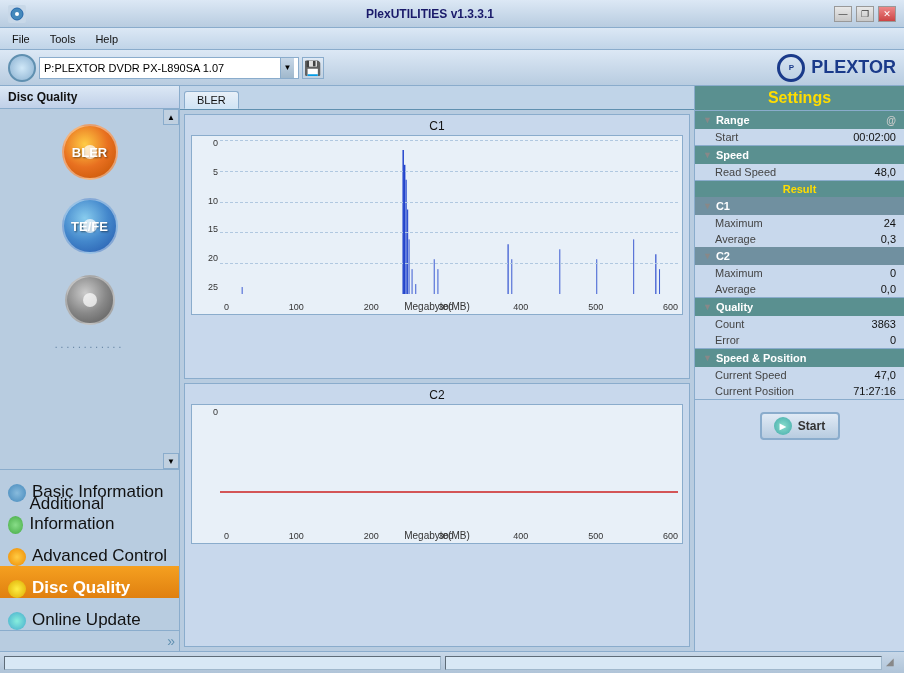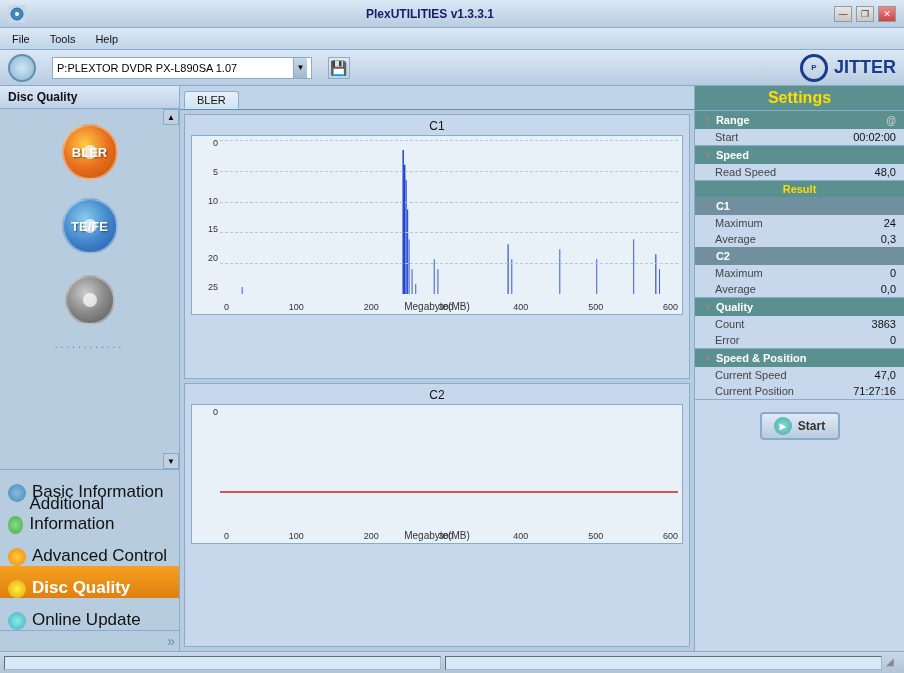--- a/index.html
+++ b/index.html
@@ -72,21 +72,21 @@
     }
 
     
     #devicebar {
       width: 100%;
       height: 36px;
       background: linear-gradient(to bottom, #dce8f5, #b8cce0);
       display: flex;
       align-items: center;
       padding: 0 8px;
-      gap: 16px;
+      gap: 3px;
       border-bottom: 1px solid #8aaccc;
     }
     #device-icon {
       width: 28px;
       height: 28px;
       background: radial-gradient(circle, #d0e8f8, #8ab0d0);
       border-radius: 50%;
       border: 2px solid #6090b0;
     }
     #device-dropdown {
@@ -519,21 +519,21 @@
 
 <div id="devicebar">
   <div id="device-icon"></div>
   <div id="device-dropdown">
     <span>P:PLEXTOR DVDR  PX-L890SA 1.07</span>
     <div id="device-dropdown-arrow">▼</div>
   </div>
   <div id="save-btn">💾</div>
   <div id="plextor-logo">
     <div class="plextor-circle">P</div>
-    <span>JITTER</span>
+    <span>PLEXTOR</span>
   </div>
 </div>
 
 <div id="main">
 
   <div id="sidebar">
     <div id="sidebar-header">Disc Quality</div>
 
     <div id="disc-icons">
       <div style="position: absolute; right: 0; top: 0;">

